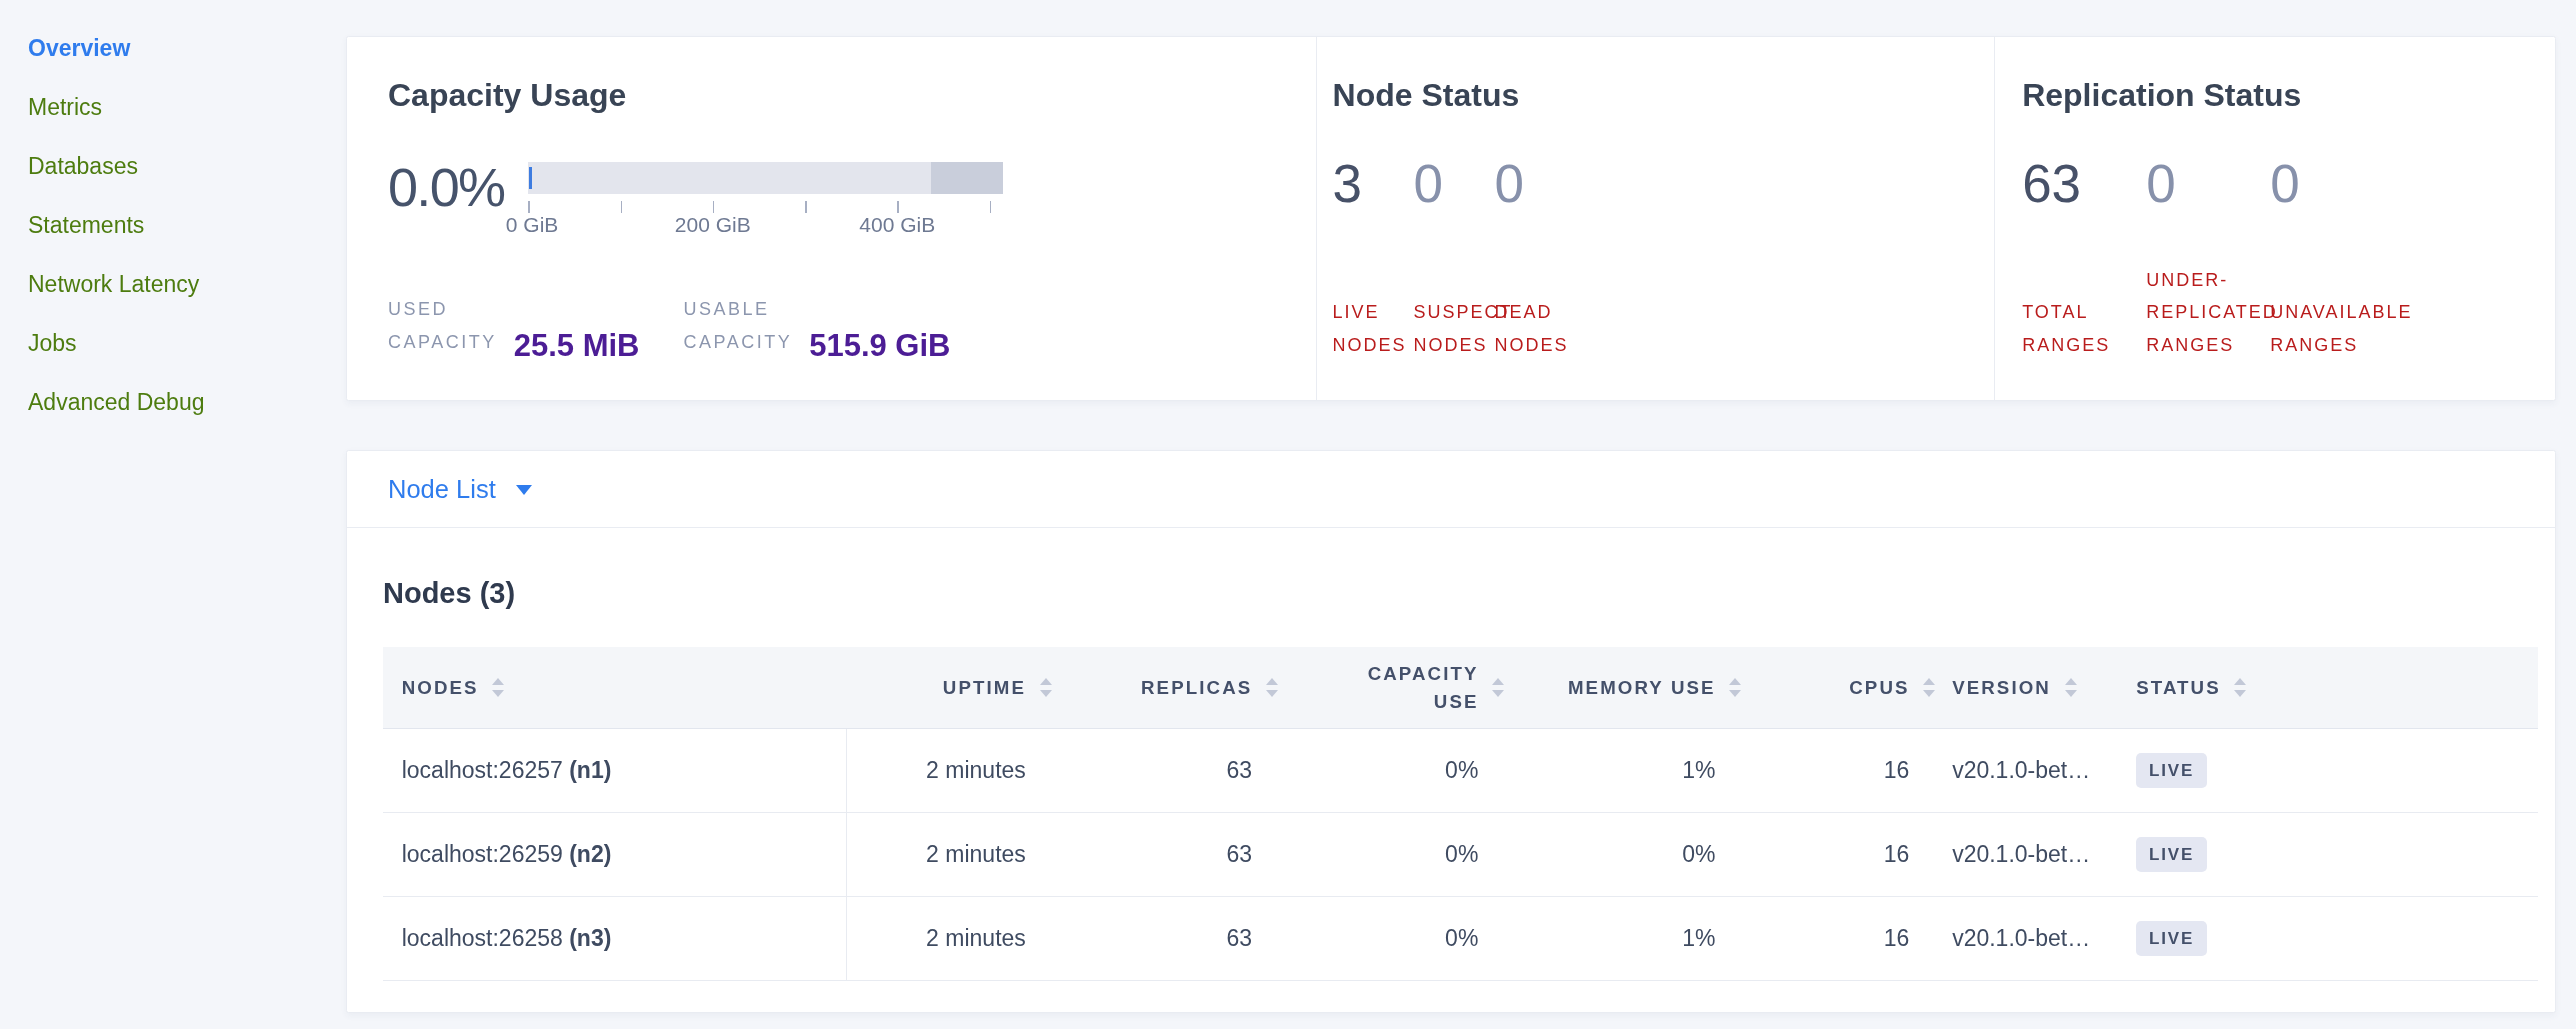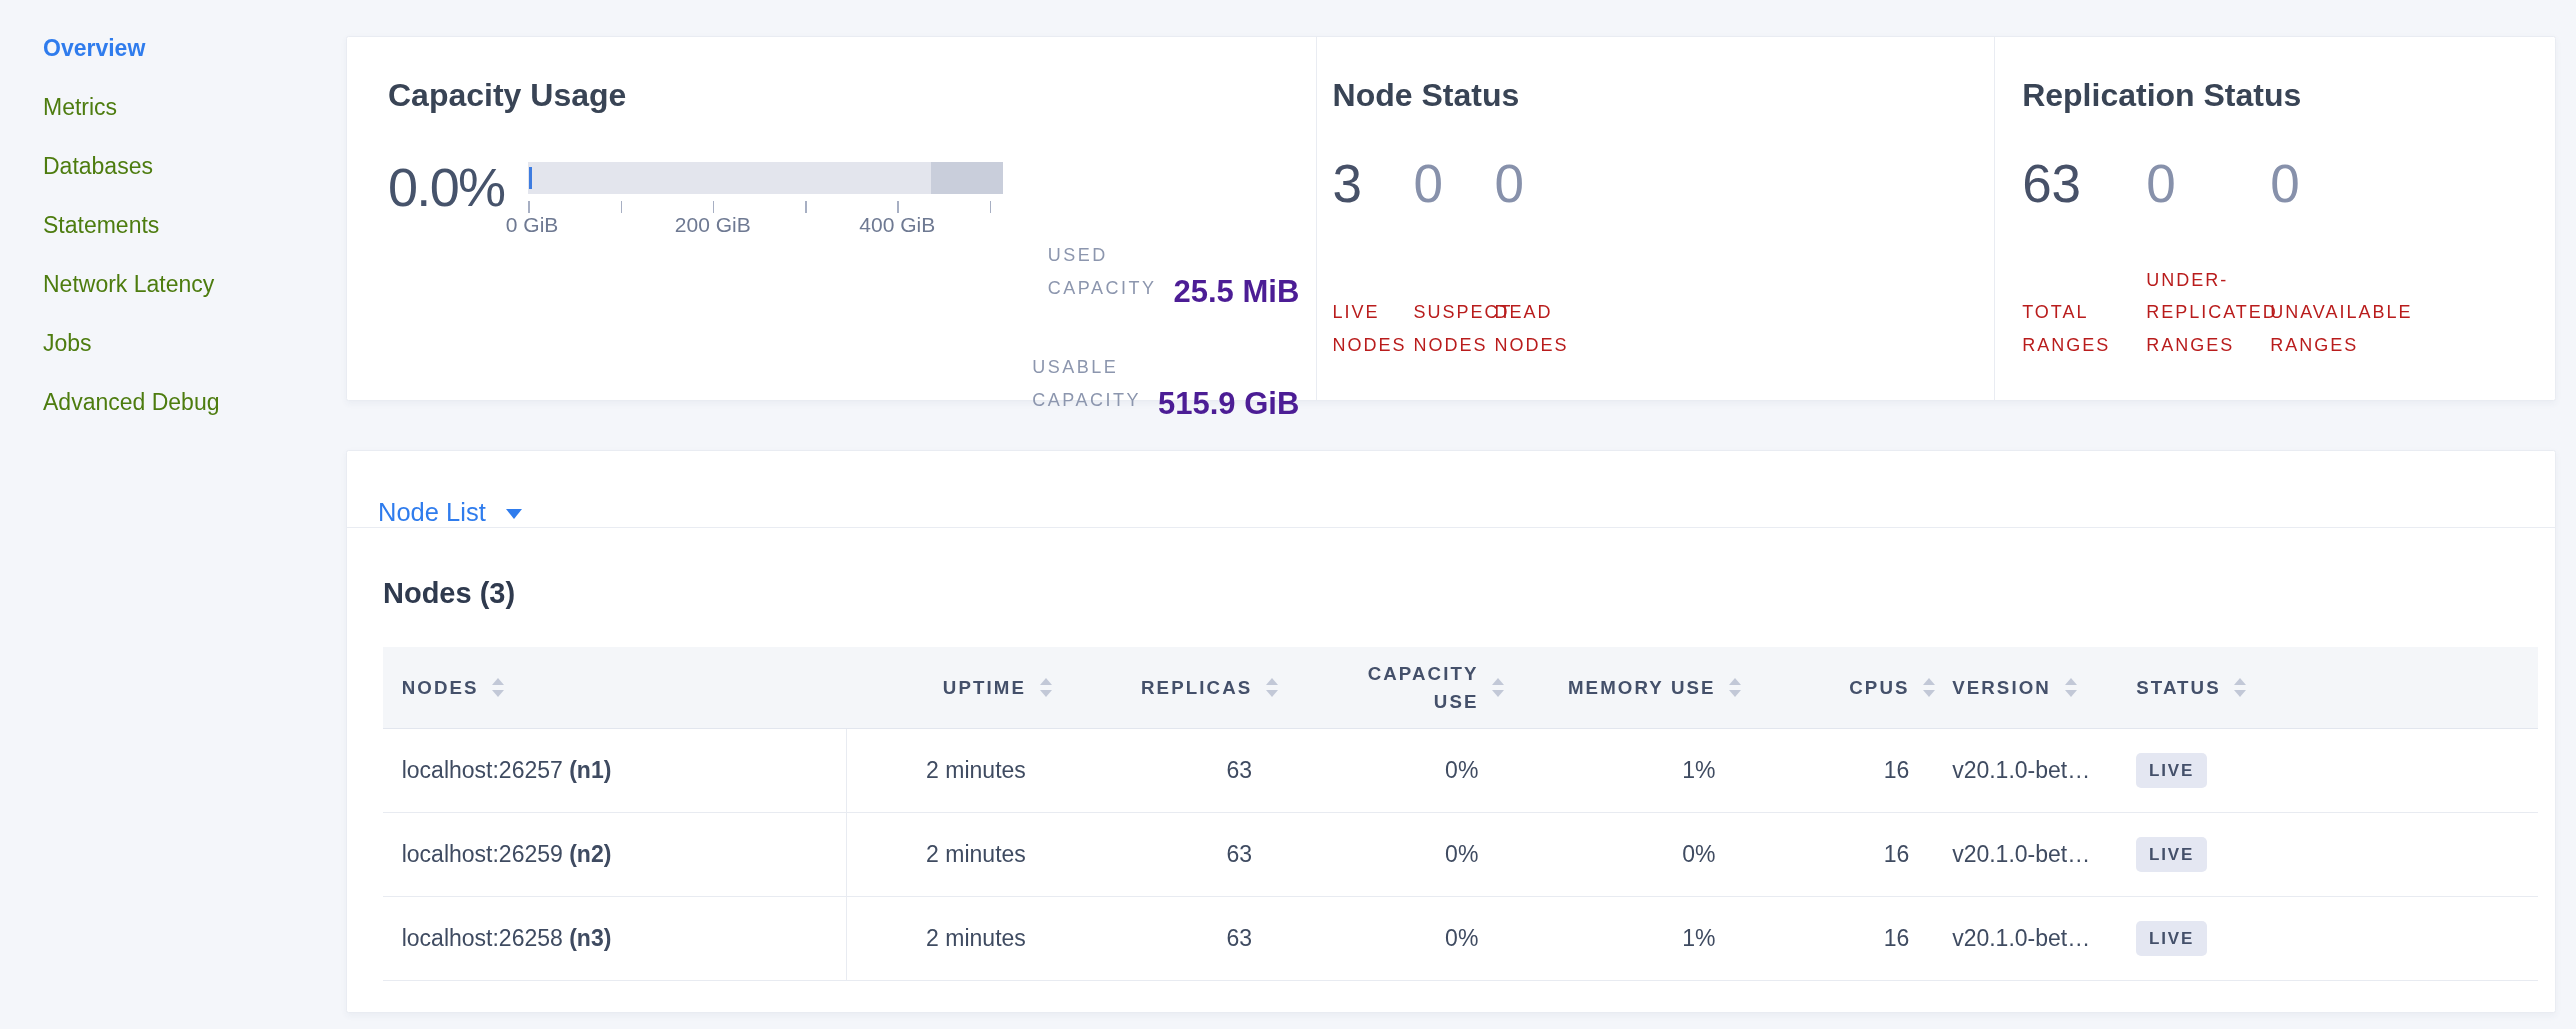--- a/index.html
+++ b/index.html
@@ -1,20 +1,20 @@
 <!DOCTYPE html>
 <html style="font-size:13.6px"><head>
 <meta charset="utf-8">
 <style>
   html,body{margin:0;padding:0;background:#f4f6fa;}
   .app{position:relative;width:2576px;height:1030px;background:#f4f6fa;overflow:hidden;
        font-family:"Liberation Sans","DejaVu Sans",sans-serif;color:#3e4a5f;}
 
   
-  .sidebar{position:absolute;left:15px;top:0;width:296px;padding:18.7px 0 0 28px;box-sizing:border-box;}
+  .sidebar{position:absolute;left:0;top:0;width:296px;padding:18.7px 0 0 28px;box-sizing:border-box;}
   .side-item{height:59px;display:flex;align-items:center;font-size:23px;color:#4d7c0f;cursor:pointer;}
   .side-item.active{color:#2f7ced;font-weight:700;}
 
   
   .main{position:absolute;left:346px;top:36px;width:2210px;}
   .card{background:#fff;border:1.7px solid #e9ecf2;border-radius:2.5px;
         box-shadow:0 2.5px 6px rgba(56,76,108,0.05);box-sizing:border-box;}
 
   
   .summary{height:365px;display:flex;margin-bottom:49px;}
@@ -28,37 +28,37 @@
   .cap-pct{font-size:54px;font-weight:500;color:#46536b;line-height:1;letter-spacing:-1.7px;}
   .gauge{margin-left:24px;margin-top:1.7px;width:475px;}
   .gbar{position:relative;height:32px;background:#e3e5ed;overflow:hidden;}
   .gbar-dark{position:absolute;right:0;top:0;height:100%;width:15.2%;background:#c9cedb;}
   .gbar-used{position:absolute;left:0.8px;top:5.1px;bottom:5.1px;width:3.4px;background:#3e7ce0;}
   .gticks{position:relative;height:12px;margin-top:7.6px;}
   .gtick{position:absolute;top:0;width:1.7px;height:12px;background:#a7afc3;}
   .glabels{position:relative;height:25.5px;margin-top:0;font-size:21px;color:#6e7992;}
   .glabel{position:absolute;transform:translateX(-50%);white-space:nowrap;}
 
-  .cap-stats{margin-top:auto;display:flex;align-items:flex-end;gap:44px;flex-direction:column;}
+  .cap-stats{margin-top:auto;display:flex;align-items:flex-end;gap:44px;}
   .cap-stat{display:flex;align-items:flex-end;gap:17px;}
   .cap-lbl{font-size:18px;letter-spacing:2.5px;color:#8c96ae;line-height:1.85;padding-bottom:1.7px;}
   .cap-lbl span{display:block;white-space:nowrap;}
   .cap-val{font-size:31px;font-weight:700;color:#4c1d95;line-height:1;}
 
   .stats{display:flex;margin-top:46px;flex:1;}
   .stat{display:flex;flex-direction:column;flex:none;}
   .sec-nodestatus .stat{width:81px;}
   .sec-replication .stat{width:124px;}
   .stat-num{font-size:53px;font-weight:500;color:#475168;line-height:1;}
   .stat-num.muted{color:#8791ab;}
   .stat-lbl{margin-top:auto;font-size:18px;letter-spacing:2px;color:#b91c1c;line-height:1.8;}
   .stat-lbl span{display:block;white-space:nowrap;}
 
   
-  .listbar{height:76px;display:flex;align-items:flex-end;padding-left:31px;border-bottom:1.7px solid #e9ecf2;}
+  .listbar{height:76px;display:flex;align-items:center;padding-left:41px;border-bottom:1.7px solid #e9ecf2;}
   .nodelist-btn{display:flex;align-items:center;gap:20.4px;cursor:pointer;}
   .nodelist-label{font-size:25.5px;color:#2f7ced;}
   .caret{width:0;height:0;border-left:8.5px solid transparent;border-right:8.5px solid transparent;
          border-top:10.2px solid #2f7ced;margin-top:2.5px;}
 
   .table-wrap{padding:49px 17px 31px 36px;}
   .tbl-heading{margin:0 0 37px 0;font-size:29px;font-weight:600;color:#2f3a4e;}
 
   table{width:100%;border-collapse:collapse;table-layout:fixed;}
   thead th{background:#f4f6f9;height:81px;padding:0;border-bottom:1.7px solid #e2e6ee;

